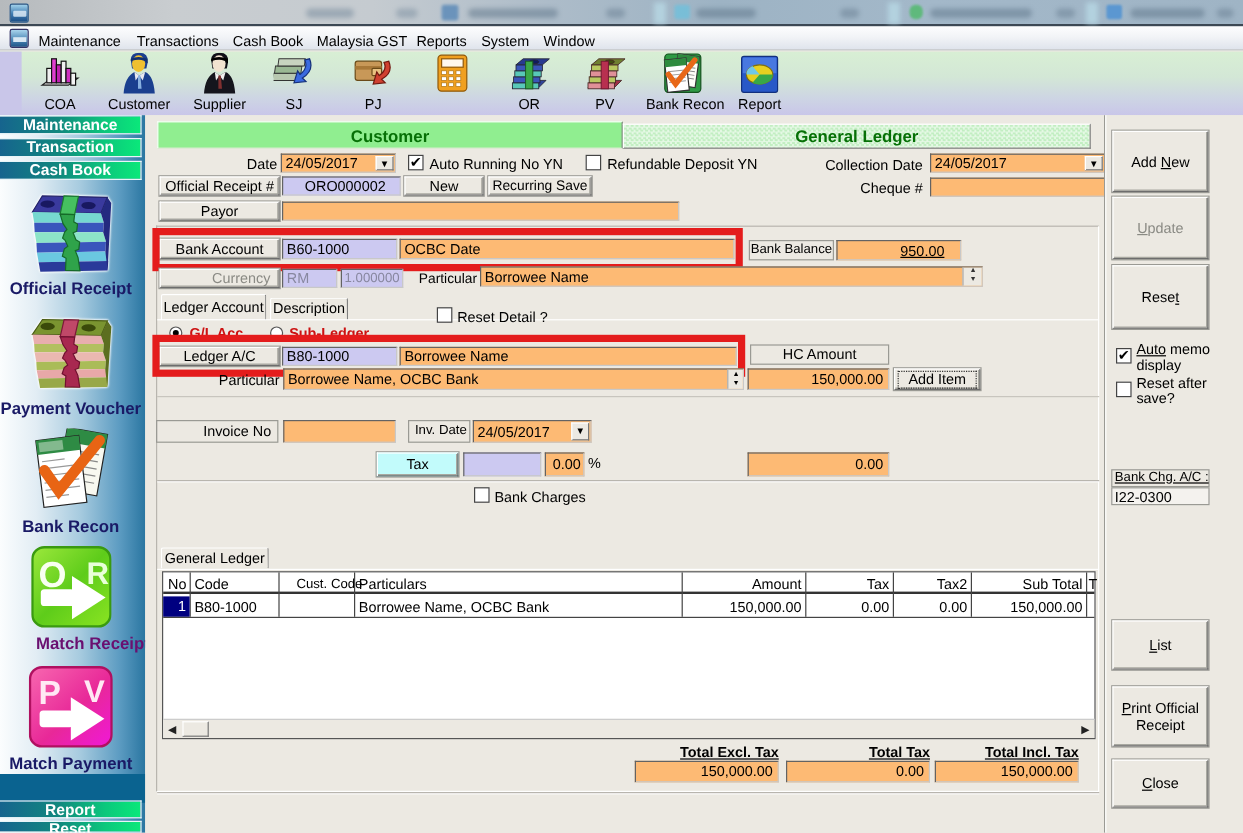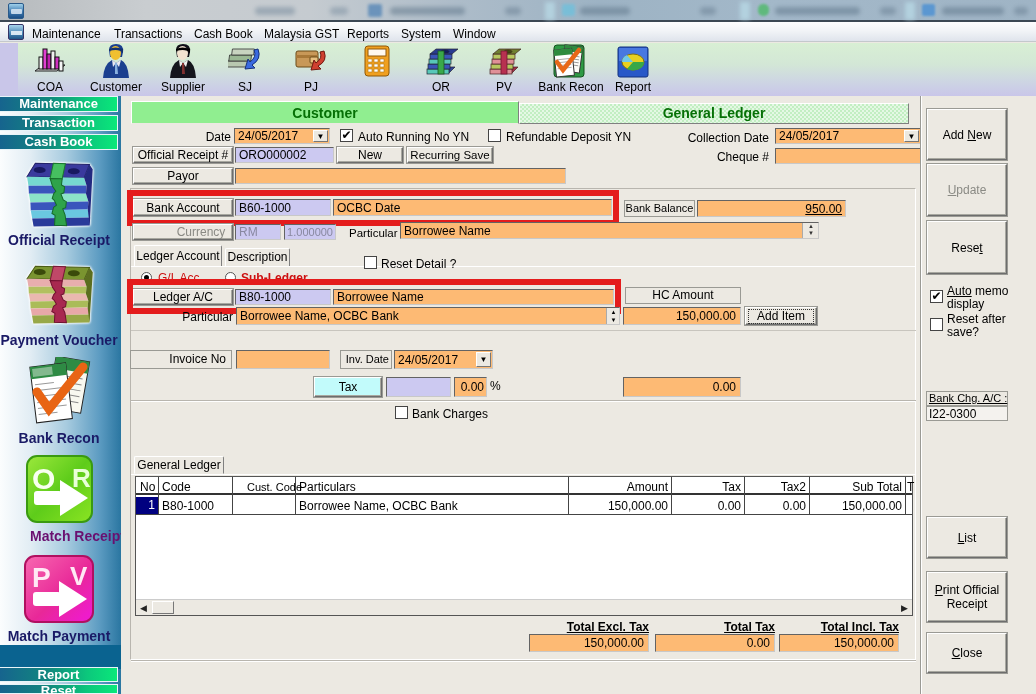--- a/index.html
+++ b/index.html
@@ -342,37 +342,37 @@
 <div class="cb" style="left:340px;top:129px;">✔</div>
 <div class="lbl" style="left:358px;top:130px;">Auto Running No YN</div>
 <div class="cb" style="left:488px;top:129px;"></div>
 <div class="lbl" style="left:506px;top:130px;">Refundable Deposit YN</div>
 <div class="lbl" style="left:676px;top:131px;width:93px;text-align:right;font-size:12px;">Collection Date</div>
 <div class="inp" style="left:775px;top:128px;width:146px;height:16px;padding-left:3px;">24/05/2017
   <div class="abs" style="right:1px;top:1px;width:15px;height:12px;background:#ece9e2;border:1px solid;border-color:#fff #777 #777 #fff;font-size:8px;line-height:11px;text-align:center;">▼</div>
 </div>
 
 <div class="btn" style="left:133px;top:147px;width:100px;height:16px;">Official Receipt #</div>
-<div class="inp lav" style="left:235px;top:147px;width:99px;height:16px;padding-left:3px;">ORO000002</div>
+<div class="inp lav" style="left:235px;top:147px;width:99px;height:16px;padding-left:18px;">ORO000002</div>
 <div class="btn" style="left:337px;top:147px;width:66px;height:16px;">New</div>
 <div class="btn" style="left:407px;top:147px;width:86px;height:16px;font-size:11.5px;">Recurring Save</div>
 <div class="lbl" style="left:697px;top:150px;width:72px;text-align:right;">Cheque #</div>
 <div class="inp" style="left:775px;top:148px;width:146px;height:16px;"></div>
 
 <div class="btn" style="left:133px;top:168px;width:100px;height:16px;">Payor</div>
 <div class="inp" style="left:235px;top:168px;width:331px;height:16px;"></div>
 
 <div class="abs" style="left:130px;top:188px;width:786px;height:472px;border:1px solid;border-color:#b8b5ae #fff #fff #b8b5ae;"></div>
 
 <div class="btn" style="left:133px;top:199px;width:100px;height:17px;">Bank Account</div>
 <div class="inp lav" style="left:235px;top:199px;width:96px;height:17px;padding-left:3px;">B60-1000</div>
 <div class="inp" style="left:333px;top:199px;width:279px;height:17px;padding-left:3px;">OCBC Date</div>
 <div class="redbox" style="left:127px;top:190px;width:492px;height:36px;"></div>
 <div class="abs" style="left:624px;top:200px;width:71px;height:17px;border:1px solid #9a9a94;font-size:11px;text-align:center;line-height:15px;white-space:nowrap;">Bank Balance</div>
-<div class="inp" style="left:697px;top:200px;width:149px;height:17px;justify-content:flex-end;padding-right:3px;text-decoration:underline;">950.00</div>
+<div class="inp" style="left:697px;top:200px;width:104px;height:17px;justify-content:flex-end;padding-right:13px;text-decoration:underline;">950.00</div>
 
 <div class="btn" style="left:133px;top:224px;width:100px;height:16px;color:#8a8a84;padding-left:36px;">Currency</div>
 <div class="inp lav" style="left:235px;top:224px;width:46px;height:16px;padding-left:3px;color:#8888a0;">RM</div>
 <div class="inp lav" style="left:284px;top:224px;width:52px;height:16px;justify-content:flex-end;padding-right:2px;color:#8888a0;font-size:11px;">1.000000</div>
 <div class="lbl" style="left:349px;top:227px;font-size:11.5px;">Particular</div>
 <div class="inp" style="left:400px;top:222px;width:419px;height:17px;padding-left:3px;">Borrowee Name
   <div class="abs" style="right:0;top:0;width:16px;height:15px;background:#ece9e2;border-left:1px solid #aaa;">
     <div class="abs" style="left:0;top:0;width:16px;height:7px;font-size:6px;text-align:center;line-height:7px;color:#333;">▲</div>
     <div class="abs" style="left:0;top:7px;width:16px;height:7px;font-size:6px;text-align:center;line-height:7px;color:#333;">▼</div>
   </div>
@@ -383,21 +383,21 @@
   font-size:12px;text-align:center;line-height:20px;">Ledger Account</div>
 <div class="abs" style="left:225px;top:248px;width:65px;height:19px;background:#ece9e2;
   border:1px solid;border-color:#fff #808080 #ece9e2 #fff;border-radius:2px 2px 0 0;
   font-size:12px;text-align:center;line-height:17px;">Description</div>
 <div class="abs" style="left:131px;top:266px;width:785px;height:1px;background:#fff;"></div>
 <div class="cb" style="left:364px;top:256px;"></div>
 <div class="lbl" style="left:381px;top:257px;">Reset Detail ?</div>
 
 <div class="abs" style="left:141px;top:272px;width:11px;height:11px;border-radius:50%;background:#fff;border:1px solid #555;"></div>
 <div class="abs" style="left:144px;top:275px;width:5px;height:5px;border-radius:50%;background:#000;"></div>
-<div class="lbl" style="left:158px;top:271px;font-weight:normal;color:#cc1111;">G/L Acc.</div>
+<div class="lbl" style="left:158px;top:271px;font-weight:bold;color:#cc1111;">G/L Acc.</div>
 <div class="abs" style="left:225px;top:272px;width:11px;height:11px;border-radius:50%;background:#fff;border:1px solid #555;"></div>
 <div class="lbl" style="left:241px;top:271px;font-weight:bold;color:#cc1111;">Sub-Ledger</div>
 
 <div class="btn" style="left:133px;top:289px;width:100px;height:16px;">Ledger A/C</div>
 <div class="inp lav" style="left:235px;top:289px;width:96px;height:16px;padding-left:3px;">B80-1000</div>
 <div class="inp" style="left:333px;top:289px;width:281px;height:16px;padding-left:3px;">Borrowee Name</div>
 <div class="redbox" style="left:127px;top:279px;width:494px;height:35px;"></div>
 <div class="abs" style="left:625px;top:287px;width:116px;height:17px;border:1px solid #9a9a94;font-size:12px;text-align:center;line-height:15px;">HC Amount</div>
 
 <div class="lbl" style="left:133px;top:310px;width:100px;text-align:right;">Particular</div>

